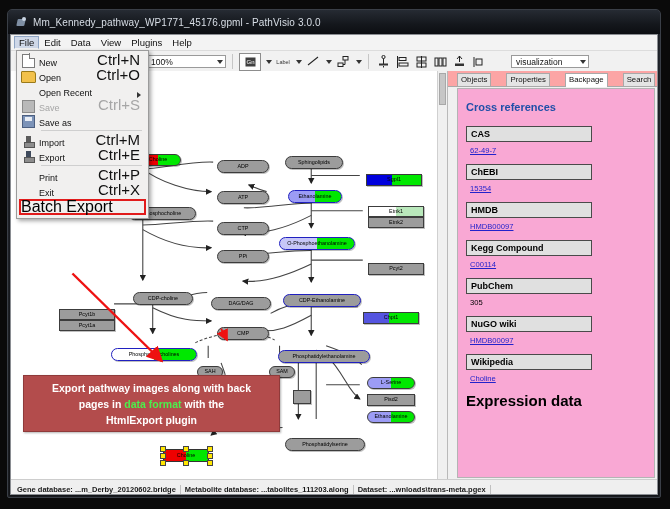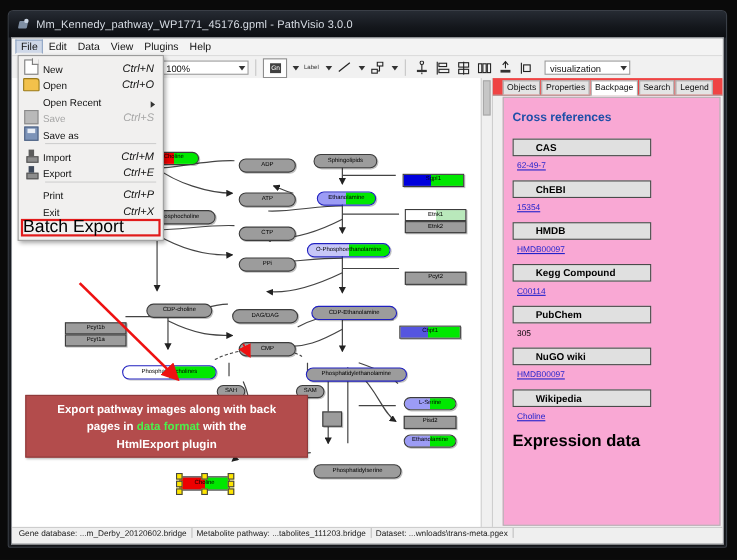--- a/index.html
+++ b/index.html
@@ -90,76 +90,76 @@
   }
   
   .main{
     position:absolute;left:0;right:0;top:36px;bottom:14px;
     display:flex;
   }
   .canvas-wrap{
     position:relative;flex:1 1 auto;background:#fff;border-right:1px solid #b9b9b9;
     overflow:hidden;
   }
-  .canvas{position:absolute;left:0;top:0;width:100%;height:100%;}
+  .canvas{position:absolute;left:0;top:16px;width:100%;height:100%;}
   .vscroll{
     position:absolute;right:0;top:0;width:9px;bottom:0;background:#f0f0f0;border-left:1px solid #d0d0d0;
   }
   .vthumb{position:absolute;left:1px;right:1px;top:2px;height:30px;background:#c6c6c6;border:1px solid #a8a8a8;}
   
   .side{
     width:209px;flex:0 0 209px;background:#f0f0f0;display:flex;flex-direction:column;
     position:relative;
   }
   .tabs{
-    display:flex;align-items:flex-end;height:15px;padding-left:9px;gap:1px;
-    background:#ef4444;border-bottom:1px solid #a9a9a9;
+    display:flex;align-items:flex-end;height:15px;padding-left:9px;gap:15px;
+    background:#fca5a5;border-bottom:1px solid #a9a9a9;
   }
   .tab{
     font-size:7.8px;color:#111;background:#e4e4e4;border:1px solid #a9a9a9;border-bottom:none;
     padding:1px 3px 1px;line-height:10px;white-space:nowrap;
   }
   .tab.sel{background:#fff;position:relative;top:1px;padding-bottom:2px;font-weight:normal;}
   .side-body{
     flex:1 1 auto;background:#f9a8d4;margin:1px 2px 2px 9px;border:1px solid #b4b4b4;
     position:relative;overflow:hidden;padding:6px 8px 0 8px;
   }
   .xref-title{
     color:#1f4fa8;font-size:11px;font-weight:bold;margin:6px 0 13px 0;
   }
   .xref-head{
     border:1px solid #4a4a4a;background:#e0e0e0;
     font-size:9px;font-weight:bold;color:#000;
-    padding:2px 20px;width:126px;box-sizing:border-box;margin-bottom:4px;
+    padding:2px 4px;width:126px;box-sizing:border-box;margin-bottom:4px;
   }
   .xref-val{font-size:7.6px;color:#2222cc;margin:0 0 9px 4px;text-decoration:underline;}
   .xref-val.plain{color:#000;text-decoration:none;}
   .expr{font-size:15px;font-weight:bold;color:#000;margin-top:2px;}
   
   .statusbar{
     position:absolute;left:0;right:0;bottom:0;height:14px;
     background:#efefef;border-top:1px solid #cdcdcd;
-    display:flex;align-items:flex-start;font-size:7.5px;color:#1a1a1a;
-    overflow:hidden;white-space:nowrap;
+    display:flex;align-items:flex-end;font-size:7.5px;color:#1a1a1a;
+    overflow:hidden;white-space:nowrap;font-weight:bold;
   }
   .sb-seg{padding:0 4px;border-right:1px solid #c0c0c0;}
   .sb-first{padding-left:6px;}
   
   .dropdown{
     position:absolute;left:5px;top:15px;width:131px;
     background:#f1f0ef;border:1px solid #9b9b9b;
     box-shadow:2px 2px 4px rgba(0,0,0,.35);
     z-index:60;padding:2px 0 2px 0;
   }
   .dd-row{
     display:flex;align-items:flex-end;height:15px;font-size:9px;color:#111;position:relative;
   }
   .dd-row .ic{width:22px;display:flex;align-items:center;justify-content:center;}
   .dd-row .lbl{flex:1 1 auto;}
-  .dd-row .acc{color:#111;padding-right:8px;font-size:10px;font-style:italic;}
+  .dd-row .acc{color:#111;padding-right:8px;font-size:15px;}
   .dd-row.disabled .lbl,.dd-row.disabled .acc{color:#a6a6a6;}
   .dd-sep{height:1px;background:#cfcfcf;margin:2px 6px 2px 24px;}
   .dd-sub{
     width:0;height:0;border-top:3px solid transparent;border-bottom:3px solid transparent;
     border-left:4px solid #333;margin-right:7px;
   }
   .dd-highlight{
     border:2px solid #e11b1b;box-sizing:border-box;margin:1px 2px;height:16px;
     display:flex;align-items:center;
   }
@@ -290,21 +290,21 @@
               <rect x="2" y="8.5" width="9" height="2.5" fill="#333"></rect>
               <path d="M6.5 1 L6.5 7 M4 4 L6.5 1 L9 4" fill="none" stroke="#222"></path>
             </svg>
         </div>
         <div class="tbtn">
           <svg width="13" height="12" viewBox="0 0 13 12">
               <line x1="2" y1="1" x2="2" y2="11" stroke="#222"></line>
               <rect x="4" y="3" width="6" height="6" fill="none" stroke="#222"></rect>
             </svg>
         </div>
-        <div class="combo" style="width:78px;margin-left:6px;">
+        <div class="combo" style="width:78px;margin-left:22px;">
           <span>visualization</span>
           <span class="arrow"></span>
         </div>
       </div>
 
       <div class="dropdown">
         <div class="dd-row">
           <span class="ic">
               <span class="ic-new"></span>
             </span>
@@ -532,19 +532,19 @@
             <div class="xref-val">Choline</div>
 
             <div class="expr">Expression data</div>
           </div>
         </div>
 
       </div>
 
       <div class="statusbar">
         <span class="sb-seg sb-first">Gene database:  ...m_Derby_20120602.bridge</span>
-        <span class="sb-seg">Metabolite pathway:  ...tabolites_111203.bridge</span>
+        <span class="sb-seg">Metabolite database:  ...tabolites_111203.along</span>
         <span class="sb-seg">Dataset:  ...wnloads\trans-meta.pgex</span>
       </div>
 
     </div>
   </div>
 </div>
 
 </body></html>

